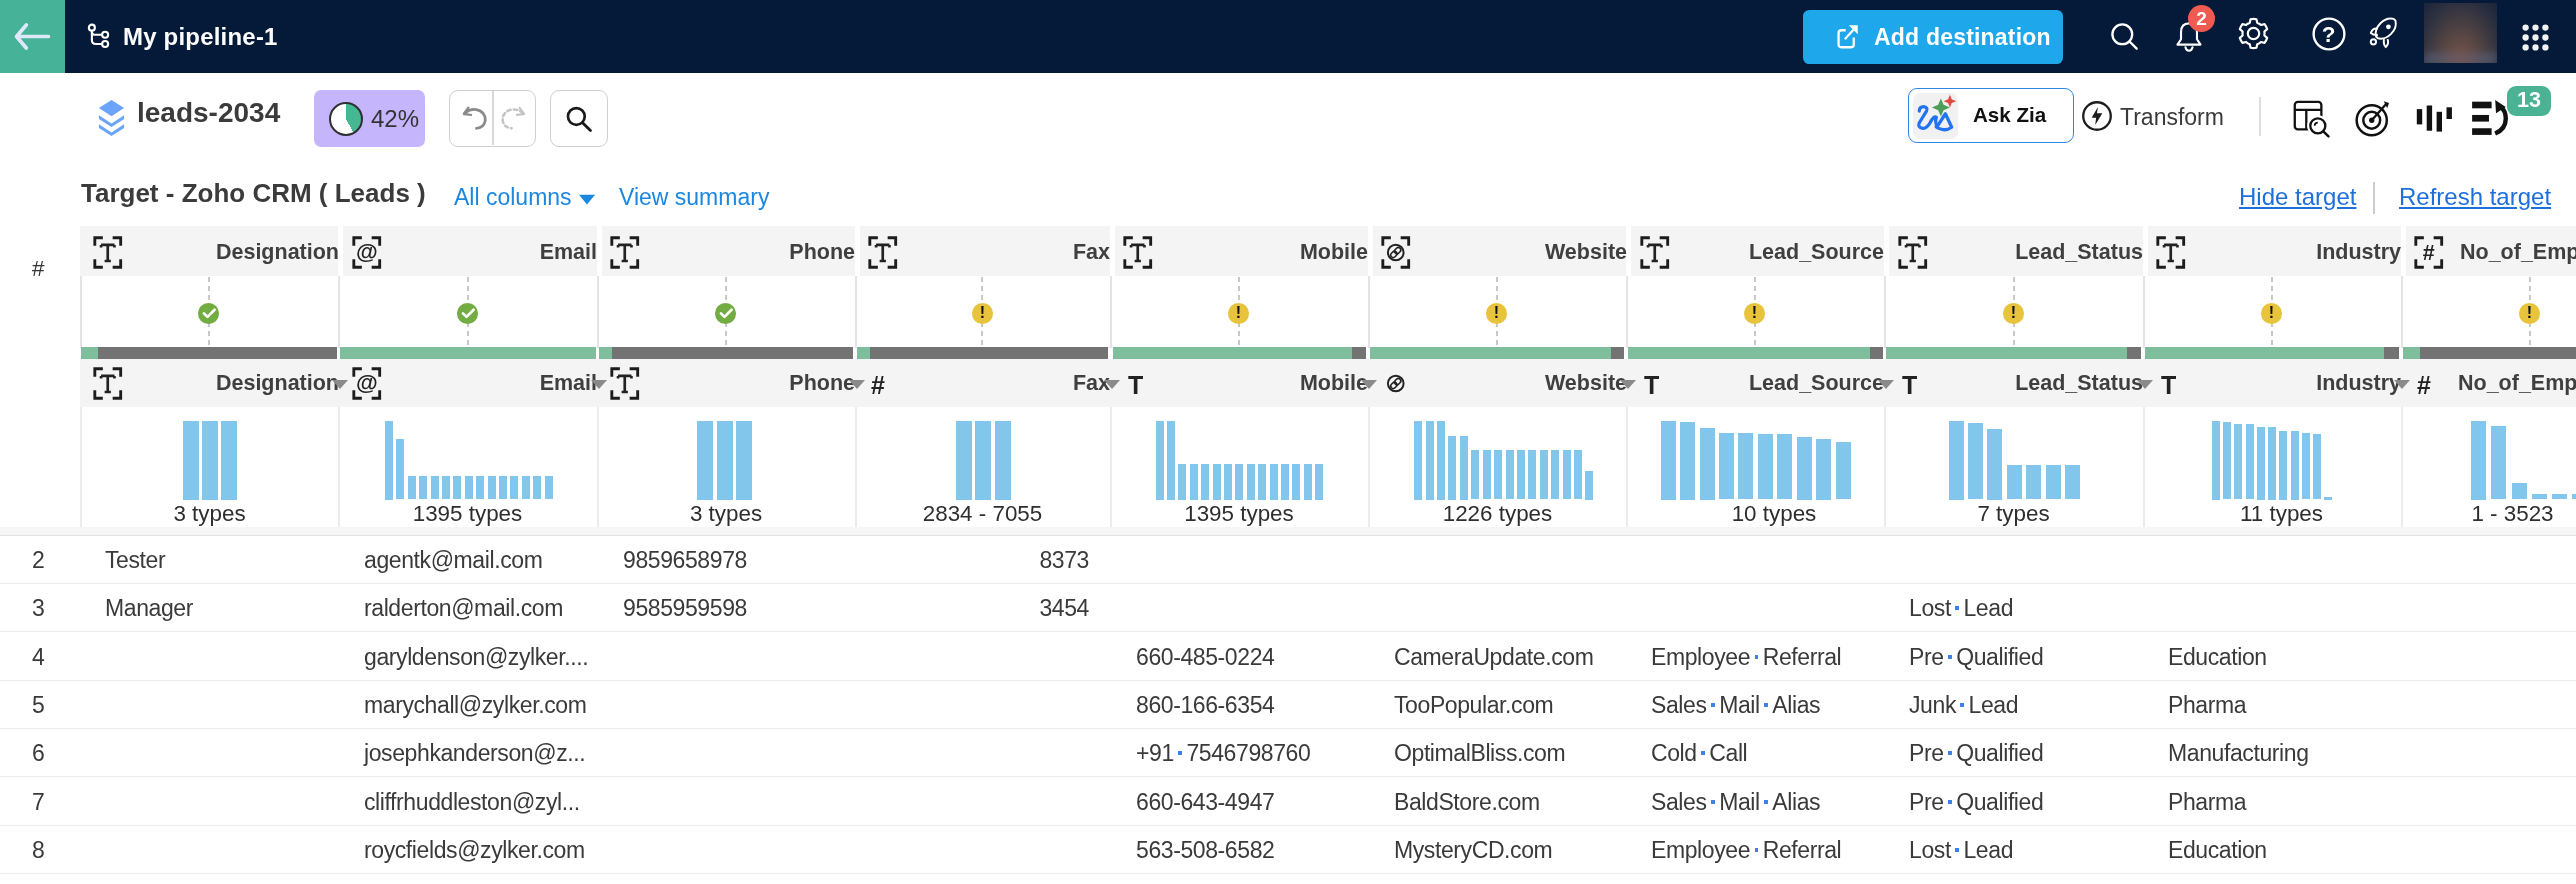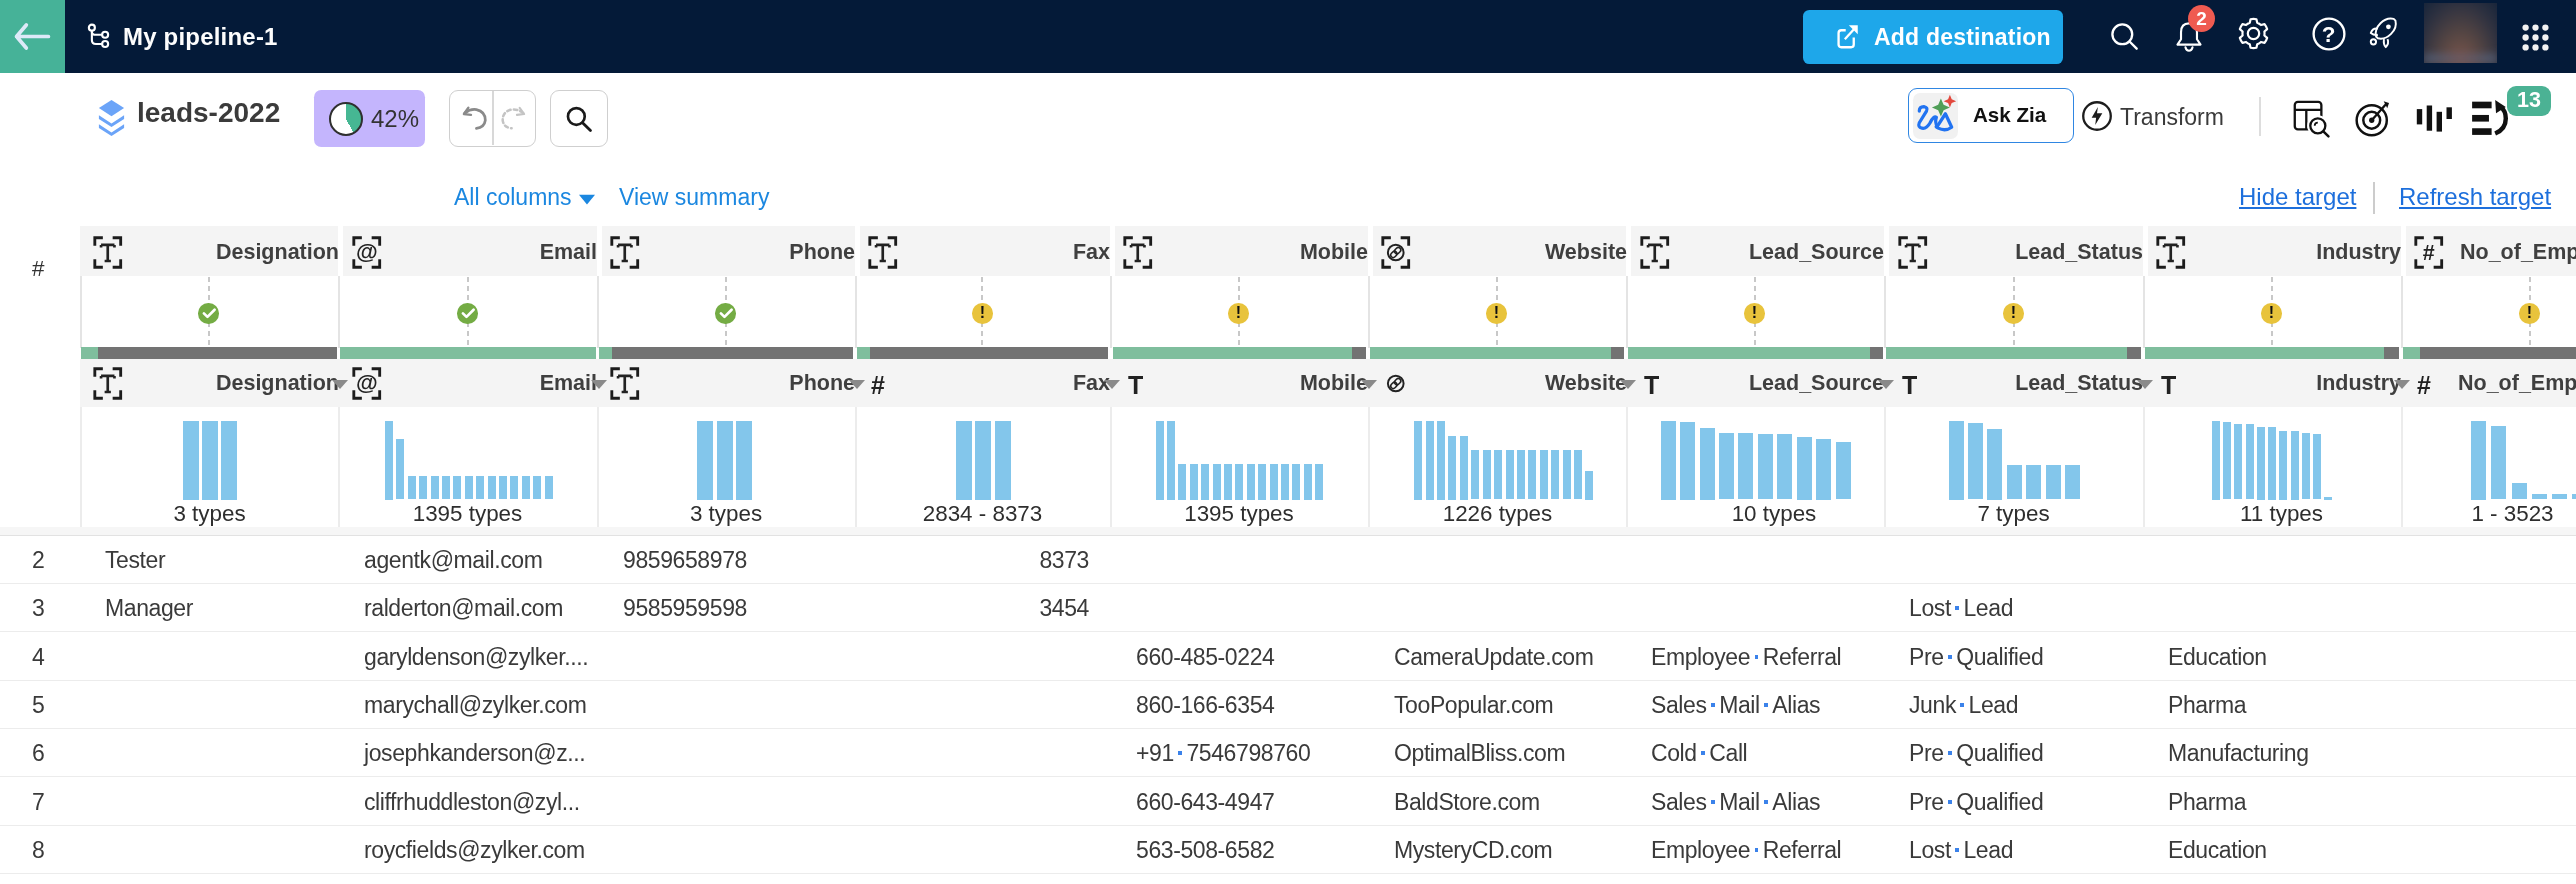--- a/index.html
+++ b/index.html
@@ -156,21 +156,21 @@
     </g>
   </svg>
 
   <svg width="29" height="36" viewBox="0 0 32 40" style="left:97px; top:100px;">
     <g fill="#6ba4f8">
       <path d="M16 0 L30 9 L16 18 L2 9 Z"></path>
       <path d="M2 17 L16 26 L30 17 L30 21 L16 30 L2 21 Z"></path>
       <path d="M2 27 L16 36 L30 27 L30 31 L16 40 L2 31 Z"></path>
     </g>
   </svg>
-  <div id="dsname">leads-2022</div>
+  <div id="dsname">leads-2034</div>
   <div id="pctbadge">
     <div id="pie"></div>
     <div id="pcttext">42%</div>
   </div>
   <div id="undoredo">
     <div class="div"></div>
     <svg width="27" height="25" viewBox="0 0 30 28" style="left:11.6px; top:15px;">
       <path d="M7 2 L2 9 L10 10" stroke="#8a8a8a" stroke-width="2.6" fill="none" stroke-linecap="round" stroke-linejoin="round"></path>
       <path d="M3 8 Q9 3 16 4 Q26 6 26 16 Q25 24 16 25" stroke="#8a8a8a" stroke-width="3" fill="none" stroke-linecap="round"></path>
     </svg>
@@ -240,20 +240,21 @@
     <g fill="#111">
       <rect x="0" y="3" width="22" height="7.5"></rect>
       <rect x="0" y="18" width="19" height="7.5"></rect>
       <rect x="0" y="33" width="22" height="7.5"></rect>
     </g>
     <path d="M26 39 Q38 34 38 22 Q38 13 32 9" stroke="#111" stroke-width="5" fill="none"></path>
     <path d="M26 1 L38 9 L27 16 Z" fill="#111"></path>
   </svg>
   <div class="badge13">13</div>
 
+  <div id="heading">Target - Zoho CRM ( Leads )</div>
   <div class="bluelink" style="left:454px;">All columns</div>
   <svg width="18" height="12.5" viewBox="0 0 20 14" style="left:578px; top:193px;">
     <path d="M1 2 L10 13 L19 2 Z" fill="#1b87e0"></path>
   </svg>
   <div class="bluelink" style="left:619px;">View summary</div>
   <div class="dlink" style="left:2239px;">Hide target</div>
   <div id="vsep1"></div>
   <div class="dlink" style="left:2399px;">Refresh target</div>
 
   <div class="h1band"></div>
@@ -413,21 +414,21 @@
   <div class="vdash" style="left:981px;"></div>
   <div class="stc warn" style="left:972px;">!</div>
   <div class="qseg qg" style="left:857px; width:13.4px;"></div>
   <div class="qseg qd" style="left:870px; width:238px;"></div>
   <div class="plainic" style="left:871px; top:371px; font-size:25px;">#</div>
   <div class="colname" style="left:880px; top:371px; width:230px;">Fax</div>
   <div class="caret" style="left:1104px;"></div>
   <div class="hb" style="left:956px; width:15.7px; height:79px; top:421px;"></div>
   <div class="hb" style="left:975px; width:15.7px; height:79px; top:421px;"></div>
   <div class="hb" style="left:995px; width:15.7px; height:79px; top:421px;"></div>
-  <div class="types" style="left:855px; width:255px;">2834 - 8373</div>
+  <div class="types" style="left:855px; width:255px;">2834 - 7055</div>
   <svg class="hicon" style="left:1123px; top:236px;" viewBox="0 0 33 37">
       <g stroke="#1c1c1c" stroke-width="3.2" fill="none">
         <path d="M2 11 V2 H11"></path>
         <path d="M22 2 H31 V11"></path>
         <path d="M31 26 V35 H22"></path>
         <path d="M11 35 H2 V26"></path>
       </g>
       <path d="M9 10 H24 M16.5 10 V28 M13 28 H20 M9 10 V13 M24 10 V13" stroke="#222" stroke-width="3" fill="none"></path>
     </svg>
   <div class="colname" style="left:1135px; top:240px; width:233px;">Mobile</div>

